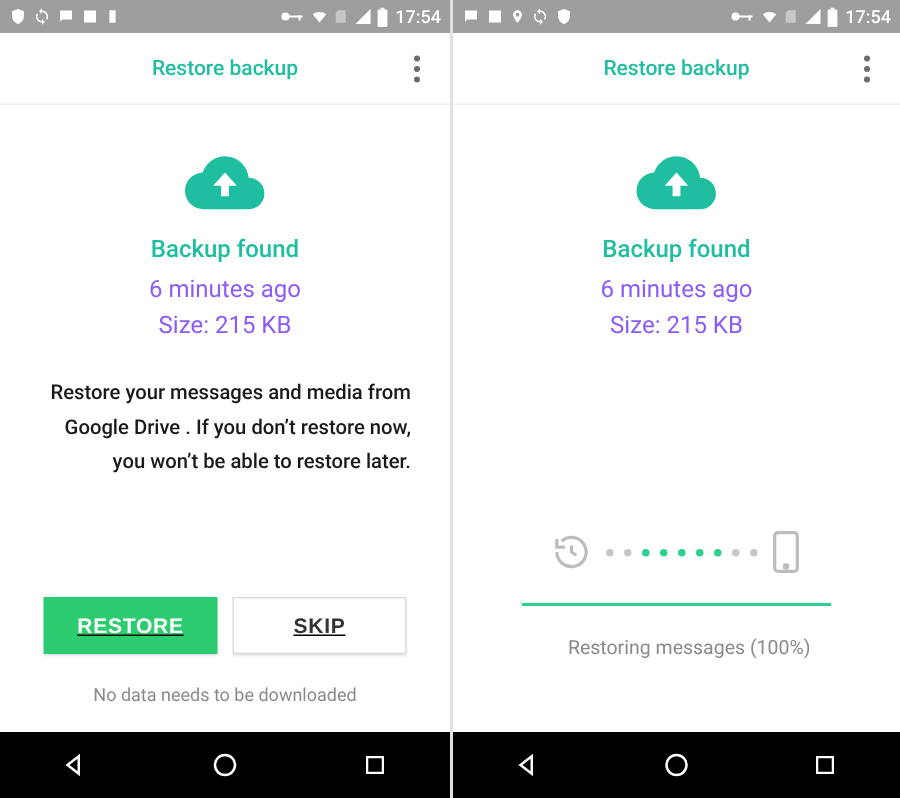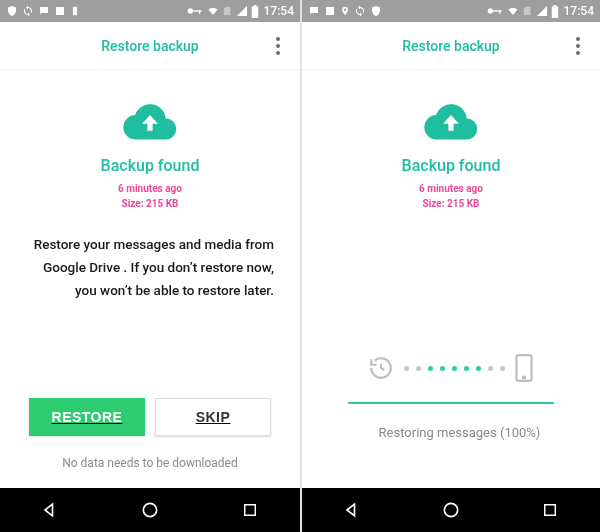--- a/index.html
+++ b/index.html
@@ -77,25 +77,24 @@
     margin-top: 6px;
     margin-bottom: 14px;
   }
   .backup-heading {
     color: #1fbea0;
     font-size: 16px;
     font-weight: 500;
     margin-bottom: 6px;
   }
   .meta {
-    color: #ec4899;
-    font-size: 10px;
+    color: #8b5cf6;
+    font-size: 16px;
     line-height: 1.5;
     text-align: center;
-    font-weight: bold;
   }
   .desc {
     color: #1a1a1a;
     font-size: 13.5px;
     line-height: 1.7;
     margin-top: 22px;
     padding: 0 6px;
     text-align: right;
     width: 100%;
     font-weight: 500;

